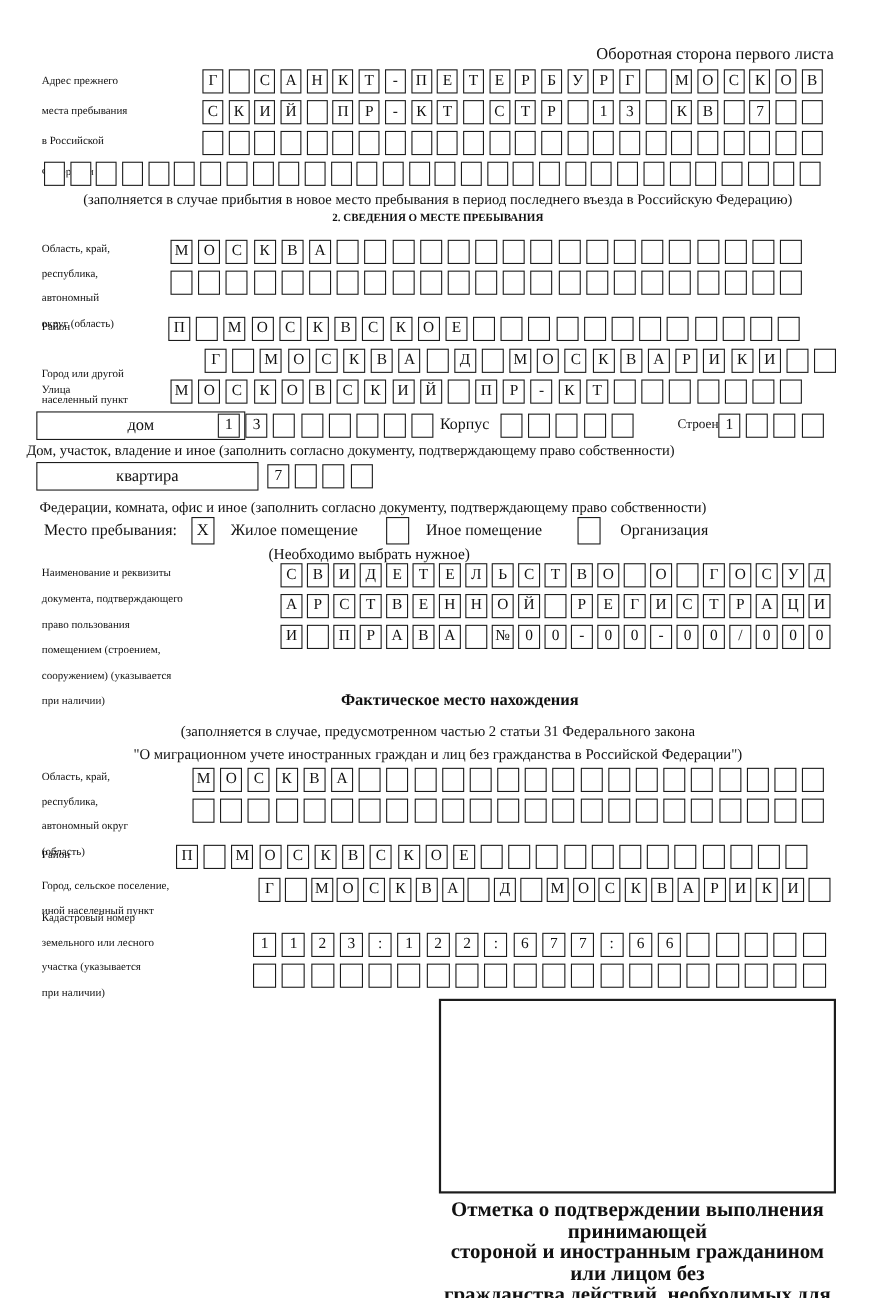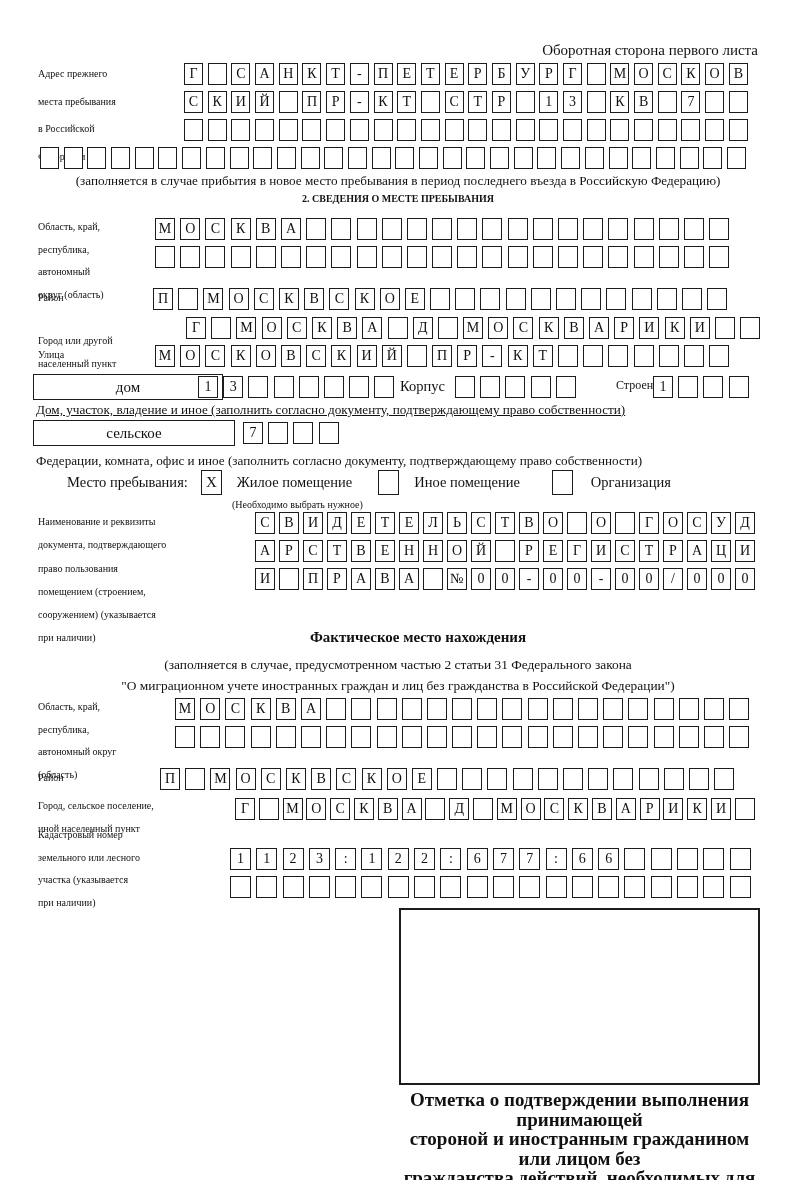--- a/index.html
+++ b/index.html
@@ -60,36 +60,36 @@
 
 <div class="lbl" style="left:38px;top:344px;">Улица</div>
 <div class="boxrow" style="left:155px;top:345px;"><span class="cell">М</span><span class="cell">О</span><span class="cell">С</span><span class="cell">К</span><span class="cell">О</span><span class="cell">В</span><span class="cell">С</span><span class="cell">К</span><span class="cell">И</span><span class="cell">Й</span><span class="cell"></span><span class="cell">П</span><span class="cell">Р</span><span class="cell">-</span><span class="cell">К</span><span class="cell">Т</span><span class="cell"></span><span class="cell"></span><span class="cell"></span><span class="cell"></span><span class="cell"></span><span class="cell"></span><span class="cell"></span></div>
 
 <div class="wide-box" style="left:33px;top:374px;width:190px;height:26px;">дом</div>
 <div class="boxrow" style="left:198px;top:376px;"><span class="cell">1</span><span class="cell">3</span><span class="cell"></span><span class="cell"></span><span class="cell"></span><span class="cell"></span><span class="cell"></span><span class="cell"></span></div>
 <div class="abs" style="left:400px;top:378px;font-size:14.5px;">Корпус</div>
 <div class="boxrow" style="left:455px;top:376px;"><span class="cell"></span><span class="cell"></span><span class="cell"></span><span class="cell"></span><span class="cell"></span></div>
 <div class="abs" style="left:616px;top:378px;font-size:12px;">Строение</div>
 <div class="boxrow" style="left:653px;top:376px;"><span class="cell">1</span><span class="cell"></span><span class="cell"></span><span class="cell"></span></div>
-<div class="cap" style="left:36px;top:401px;text-decoration:underline;">Дом, участок, владение и иное (заполнить согласно документу, подтверждающему право собственности)</div>
+<div class="cap" style="left:24px;top:401px;">Дом, участок, владение и иное (заполнить согласно документу, подтверждающему право собственности)</div>
 
-<div class="wide-box" style="left:33px;top:420px;width:202px;height:26px;">сельское</div>
+<div class="wide-box" style="left:33px;top:420px;width:202px;height:26px;">квартира</div>
 <div class="boxrow" style="left:243px;top:422px;"><span class="cell">7</span><span class="cell"></span><span class="cell"></span><span class="cell"></span></div>
 <div class="cap" style="left:36px;top:452px;">Федерации, комната, офис и иное (заполнить согласно документу, подтверждающему право собственности)</div>
 
-<div class="abs" style="left:40px;top:470px;white-space:nowrap;margin-left:27px;">
+<div class="abs" style="left:40px;top:470px;white-space:nowrap;">
   <span class="inline-lbl" style="margin-right:9px;">Место пребывания:</span>
   <span class="chk">X</span>
   <span class="inline-lbl" style="margin:0 22px 0 11px;">Жилое помещение</span>
   <span class="chk"> </span>
   <span class="inline-lbl" style="margin:0 28px 0 11px;">Иное помещение</span>
   <span class="chk"> </span>
   <span class="inline-lbl" style="margin-left:14px;">Организация</span>
 </div>
-<div class="cap" style="left:232px;top:496px;font-size:10px;">(Необходимо выбрать нужное)</div>
+<div class="cap" style="left:244px;top:496px;font-size:14px;">(Необходимо выбрать нужное)</div>
 
 <div class="lbl" style="left:38px;top:510px;line-height:23.3px;">Наименование и реквизиты
 документа, подтверждающего
 право пользования
 помещением (строением,
 сооружением) (указывается
 при наличии)</div>
 <div class="boxrow doc" style="left:255px;top:512px;"><span class="cell">С</span><span class="cell">В</span><span class="cell">И</span><span class="cell">Д</span><span class="cell">Е</span><span class="cell">Т</span><span class="cell">Е</span><span class="cell">Л</span><span class="cell">Ь</span><span class="cell">С</span><span class="cell">Т</span><span class="cell">В</span><span class="cell">О</span><span class="cell"></span><span class="cell">О</span><span class="cell"></span><span class="cell">Г</span><span class="cell">О</span><span class="cell">С</span><span class="cell">У</span><span class="cell">Д</span></div>
 <div class="boxrow doc" style="left:255px;top:540px;"><span class="cell">А</span><span class="cell">Р</span><span class="cell">С</span><span class="cell">Т</span><span class="cell">В</span><span class="cell">Е</span><span class="cell">Н</span><span class="cell">Н</span><span class="cell">О</span><span class="cell">Й</span><span class="cell"></span><span class="cell">Р</span><span class="cell">Е</span><span class="cell">Г</span><span class="cell">И</span><span class="cell">С</span><span class="cell">Т</span><span class="cell">Р</span><span class="cell">А</span><span class="cell">Ц</span><span class="cell">И</span></div>
 <div class="boxrow doc" style="left:255px;top:568px;"><span class="cell">И</span><span class="cell"></span><span class="cell">П</span><span class="cell">Р</span><span class="cell">А</span><span class="cell">В</span><span class="cell">А</span><span class="cell"></span><span class="cell">№</span><span class="cell">0</span><span class="cell">0</span><span class="cell">-</span><span class="cell">0</span><span class="cell">0</span><span class="cell">-</span><span class="cell">0</span><span class="cell">0</span><span class="cell">/</span><span class="cell">0</span><span class="cell">0</span><span class="cell">0</span></div>

